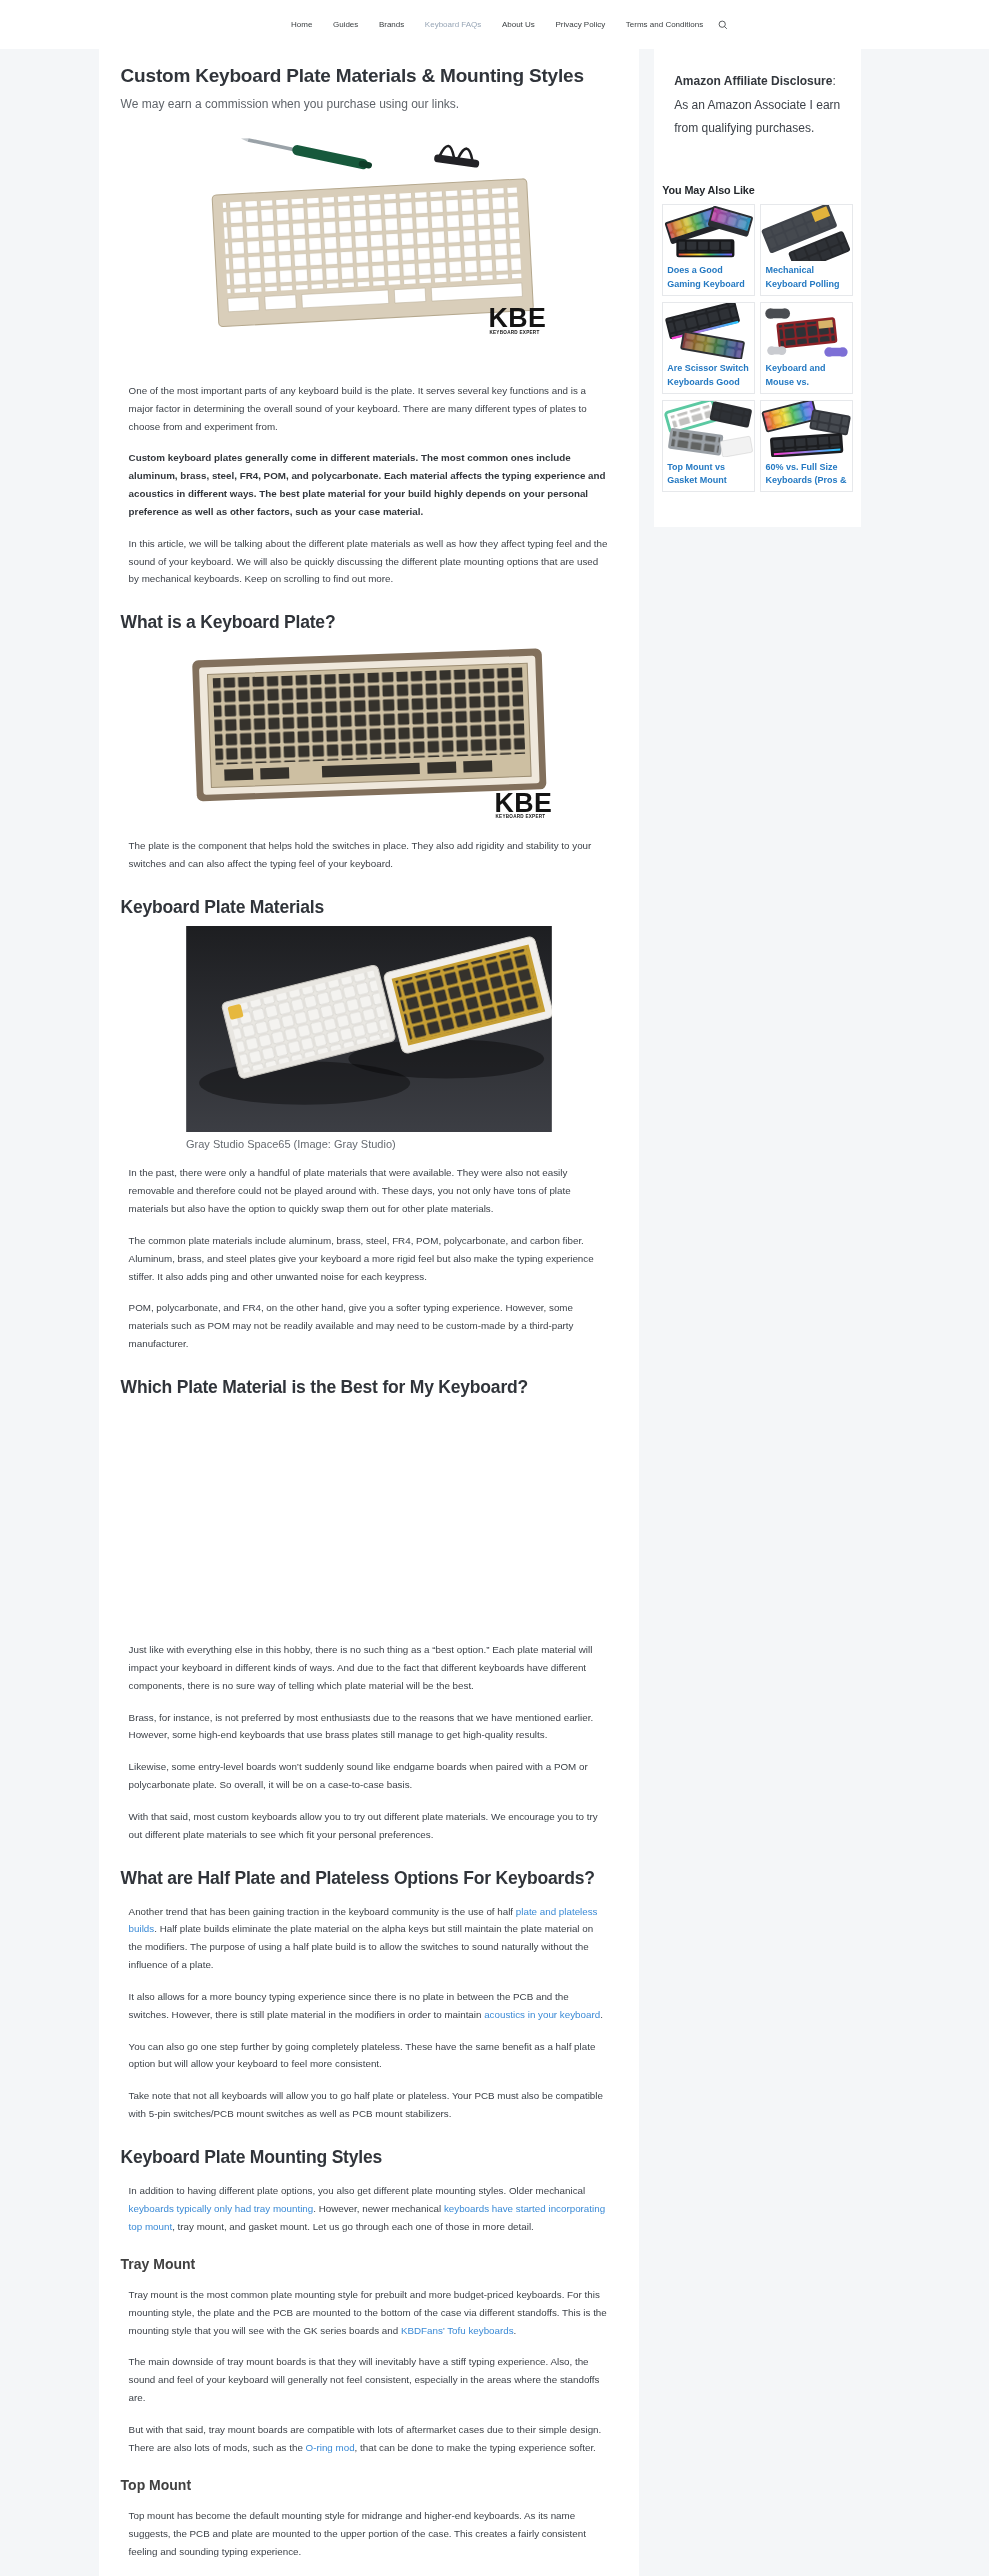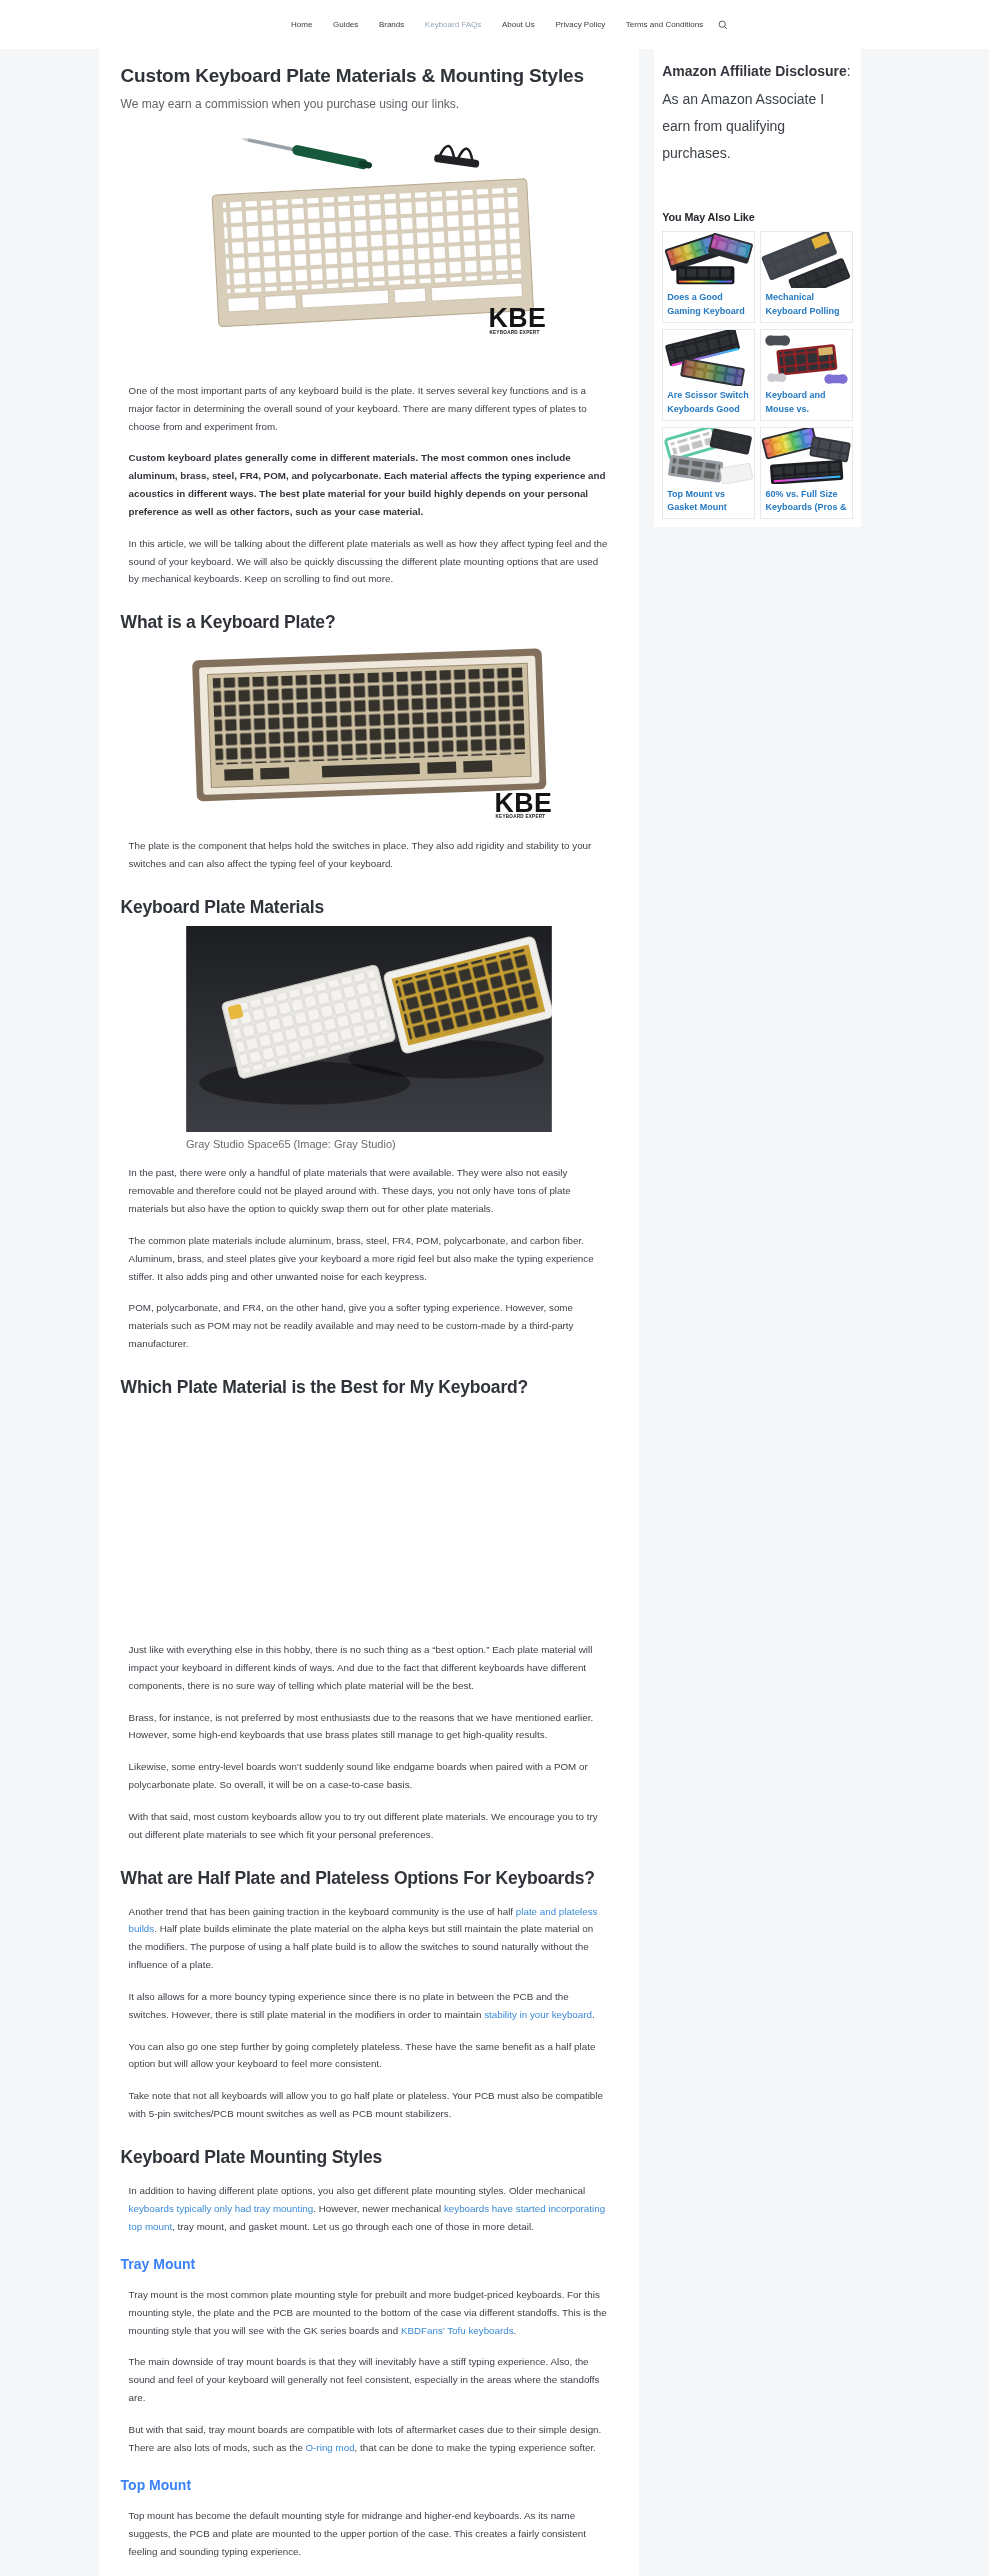--- a/index.html
+++ b/index.html
@@ -15,29 +15,29 @@
   .content-row{display:flex;align-items:flex-start;}
   .article-card{margin-left:99px;width:540px;background:#fff;box-sizing:border-box;padding:13.4px 21.6px 17.5px 21.6px;}
   .side-col{margin-left:15px;width:207px;}
   .side-card{background:#fff;box-sizing:border-box;padding:9.3px 8.2px;height:478px;overflow:hidden;}
   
   .post-title{font-size:19px;font-weight:700;color:#30343a;margin:3.1px 0 9.3px 0;letter-spacing:-0.2px;}
   .disclaimer{font-size:12px;color:#5f646a;margin:0 0 4.1px 0;}
   .article-body p.bp{font-size:9.8px;line-height:1.82;margin:14px 8px;color:#3d4249;}
   .article-body p.bp.bold{font-weight:700;color:#33373d;}
   .article-body h2{font-size:17.5px;font-weight:600;color:#30343a;margin:24px 0 7.2px 0;letter-spacing:-0.2px;}
-  .article-body h3{font-size:14px;font-weight:600;color:#3b82f6;margin:20.6px 0 5.2px 0;}
+  .article-body h3{font-size:14px;font-weight:600;color:#404040;margin:20.6px 0 5.2px 0;}
   .tlink{color:#3a8ad6;text-decoration:none;}
   figure.fig{margin:8.2px 0 5.2px 0;text-align:center;}
   figure.fig .fig-inner{display:inline-block;text-align:left;}
   .fig-svg{display:block;}
   figcaption{font-size:11px;color:#666b71;margin-top:6.2px;}
   .embed-gap{width:100%;}
   
-  .aff-text{font-size:14px;line-height:1.95;color:#3d4249;margin:0;}
+  .aff-text{font-size:12px;line-height:1.95;color:#3d4249;margin:12px;}
   .aff-text b{color:#33373d;}
   .yml-title{font-size:10.8px;font-weight:800;color:#23272c;margin:44px 0 7.2px 0;letter-spacing:-0.1px;}
   .yml-grid{display:grid;grid-template-columns:1fr 1fr;gap:5.7px;}
   .yml-card{border:0.5px solid #e6e8eb;background:#fff;}
   .yml-thumb{display:block;width:100%;}
   .yml-title-link{display:block;padding:3.6px 4.1px;font-size:9px;font-weight:700;color:#2479c2;line-height:1.5;text-decoration:none;height:27px;overflow:hidden;}
 </style>
 </head>
 <body>
 
@@ -181,21 +181,21 @@
         <p class="bp">The common plate materials include aluminum, brass, steel, FR4, POM, polycarbonate, and carbon fiber. Aluminum, brass, and steel plates give your keyboard a more rigid feel but also make the typing experience stiffer. It also adds ping and other unwanted noise for each keypress.</p>
         <p class="bp">POM, polycarbonate, and FR4, on the other hand, give you a softer typing experience. However, some materials such as POM may not be readily available and may need to be custom-made by a third-party manufacturer.</p>
         <h2>Which Plate Material is the Best for My Keyboard?</h2>
         <div class="embed-gap" style="height: 222px;"></div>
         <p class="bp">Just like with everything else in this hobby, there is no such thing as a “best option.” Each plate material will impact your keyboard in different kinds of ways. And due to the fact that different keyboards have different components, there is no sure way of telling which plate material will be the best.</p>
         <p class="bp">Brass, for instance, is not preferred by most enthusiasts due to the reasons that we have mentioned earlier. However, some high-end keyboards that use brass plates still manage to get high-quality results.</p>
         <p class="bp">Likewise, some entry-level boards won’t suddenly sound like endgame boards when paired with a POM or polycarbonate plate. So overall, it will be on a case-to-case basis.</p>
         <p class="bp">With that said, most custom keyboards allow you to try out different plate materials. We encourage you to try out different plate materials to see which fit your personal preferences.</p>
         <h2>What are Half Plate and Plateless Options For Keyboards?</h2>
         <p class="bp">Another trend that has been gaining traction in the keyboard community is the use of half <a class="tlink">plate and plateless builds</a>. Half plate builds eliminate the plate material on the alpha keys but still maintain the plate material on the modifiers. The purpose of using a half plate build is to allow the switches to sound naturally without the influence of a plate.</p>
-        <p class="bp">It also allows for a more bouncy typing experience since there is no plate in between the PCB and the switches. However, there is still plate material in the modifiers in order to maintain <a class="tlink">stability in your keyboard</a>.</p>
+        <p class="bp">It also allows for a more bouncy typing experience since there is no plate in between the PCB and the switches. However, there is still plate material in the modifiers in order to maintain <a class="tlink">acoustics in your keyboard</a>.</p>
         <p class="bp">You can also go one step further by going completely plateless. These have the same benefit as a half plate option but will allow your keyboard to feel more consistent.</p>
         <p class="bp">Take note that not all keyboards will allow you to go half plate or plateless. Your PCB must also be compatible with 5-pin switches/PCB mount switches as well as PCB mount stabilizers.</p>
         <h2>Keyboard Plate Mounting Styles</h2>
         <p class="bp">In addition to having different plate options, you also get different plate mounting styles. Older mechanical <a class="tlink">keyboards typically only had tray mounting</a>. However, newer mechanical <a class="tlink">keyboards have started incorporating top mount</a>, tray mount, and gasket mount. Let us go through each one of those in more detail.</p>
         <h3>Tray Mount</h3>
         <p class="bp">Tray mount is the most common plate mounting style for prebuilt and more budget-priced keyboards. For this mounting style, the plate and the PCB are mounted to the bottom of the case via different standoffs. This is the mounting style that you will see with the GK series boards and <a class="tlink">KBDFans’ Tofu keyboards</a>.</p>
         <p class="bp">The main downside of tray mount boards is that they will inevitably have a stiff typing experience. Also, the sound and feel of your keyboard will generally not feel consistent, especially in the areas where the standoffs are.</p>
         <p class="bp">But with that said, tray mount boards are compatible with lots of aftermarket cases due to their simple design. There are also lots of mods, such as the <a class="tlink">O-ring mod</a>, that can be done to make the typing experience softer.</p>
         <h3>Top Mount</h3>
         <p class="bp">Top mount has become the default mounting style for midrange and higher-end keyboards. As its name suggests, the PCB and plate are mounted to the upper portion of the case. This creates a fairly consistent feeling and sounding typing experience.</p>

